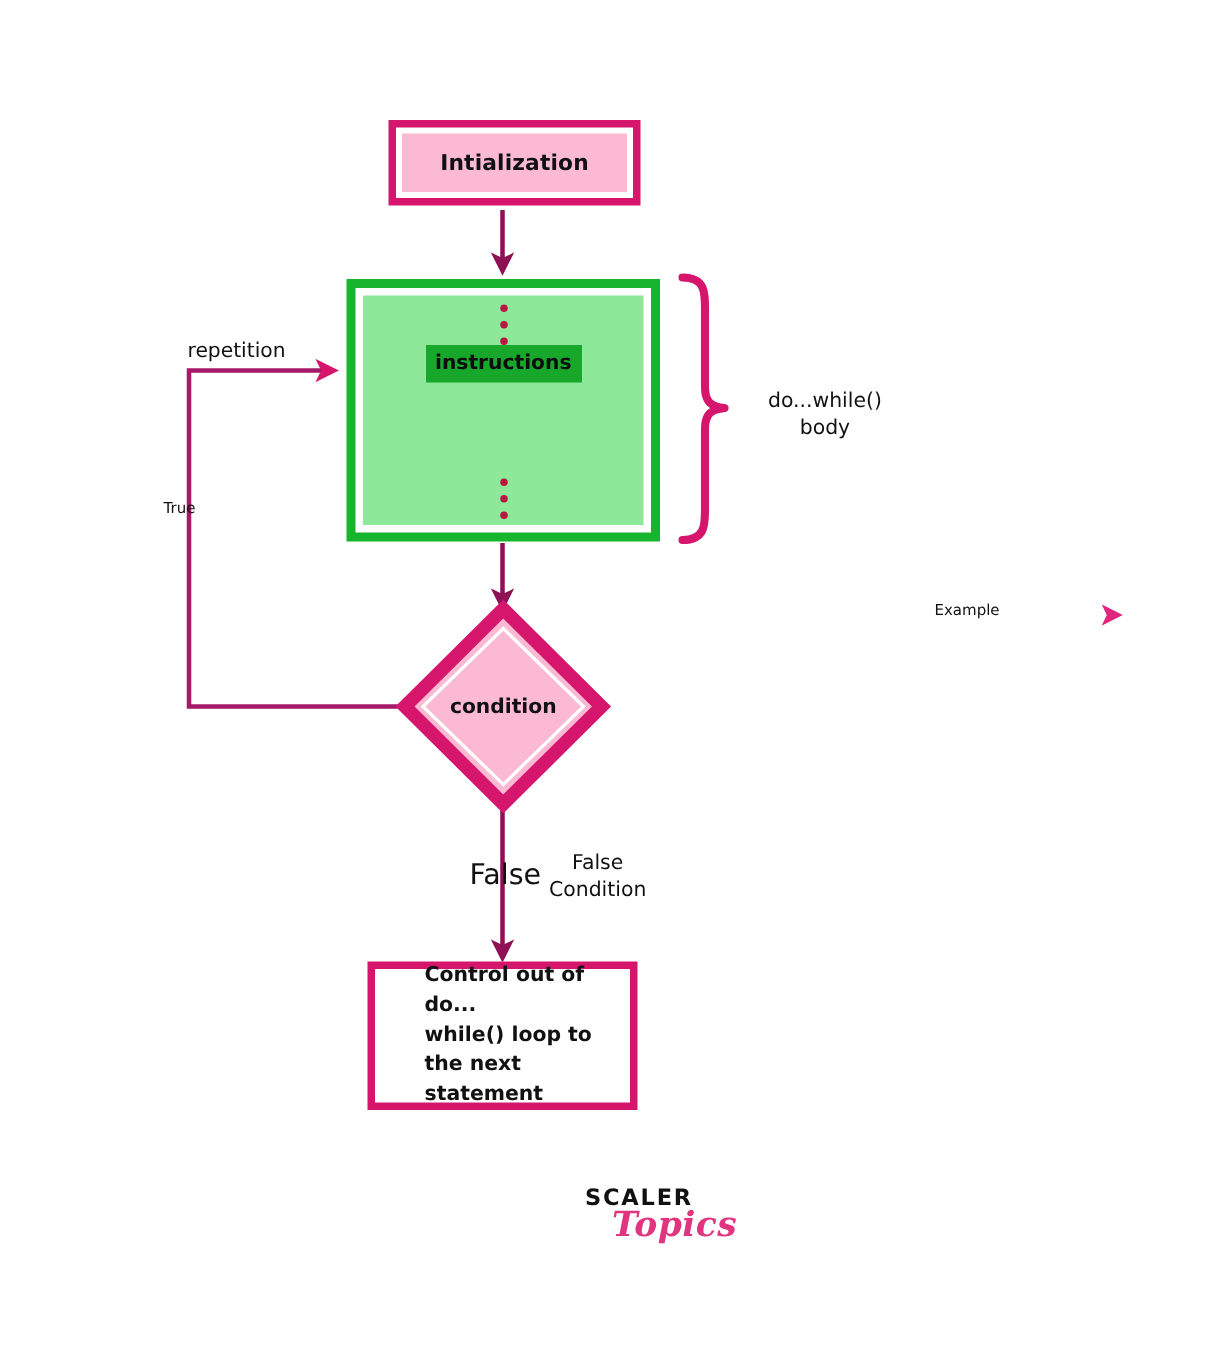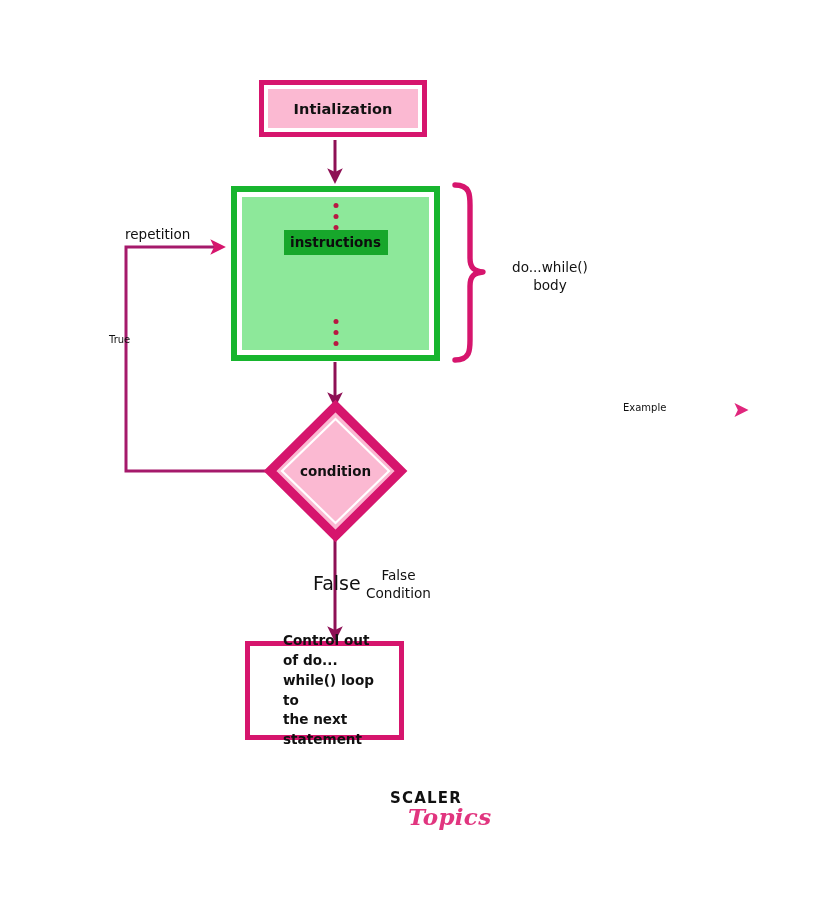--- a/index.html
+++ b/index.html
@@ -132,21 +132,21 @@
     font-size: 13.5px;
     font-weight: bold;
     color: #111111;
     pointer-events: none;
   }
 
   
   #exit-box {
     left: 245px;
     top: 641px;
-    width: 159px;
+    width: 180px;
     height: 99px;
     border: 5px solid #d6156d;
     background: #ffffff;
     padding: 16px;
     align-items: center;
     justify-content: flex-end;
   }
   #exit-text {
     font-size: 13.6px;
     font-weight: bold;

